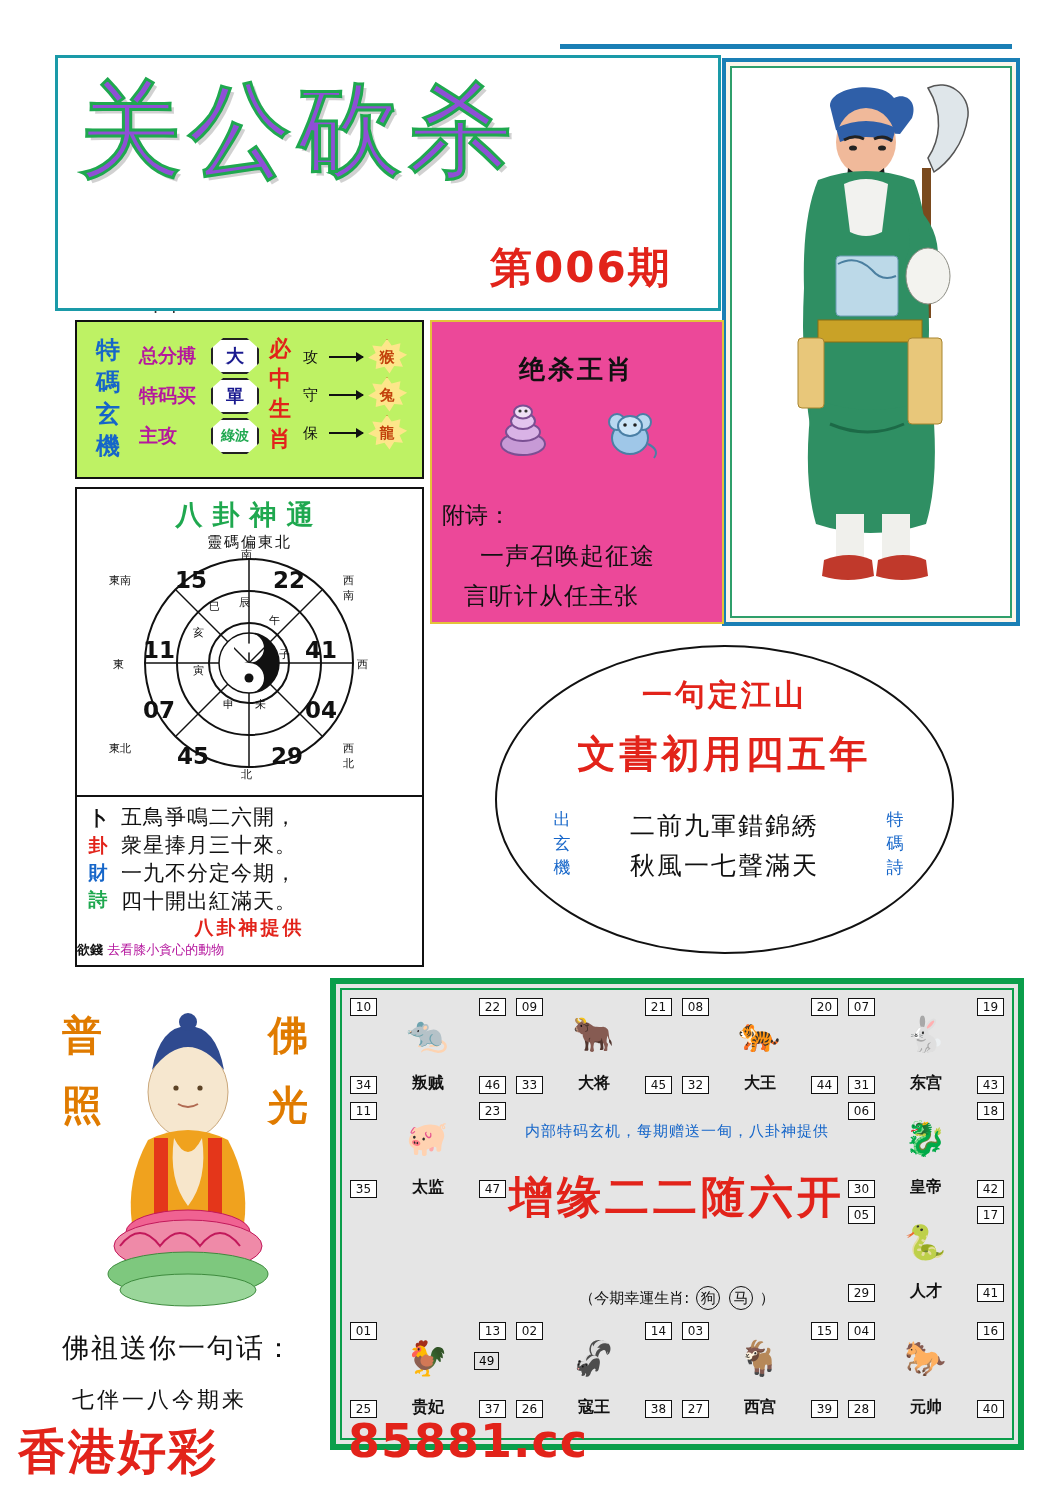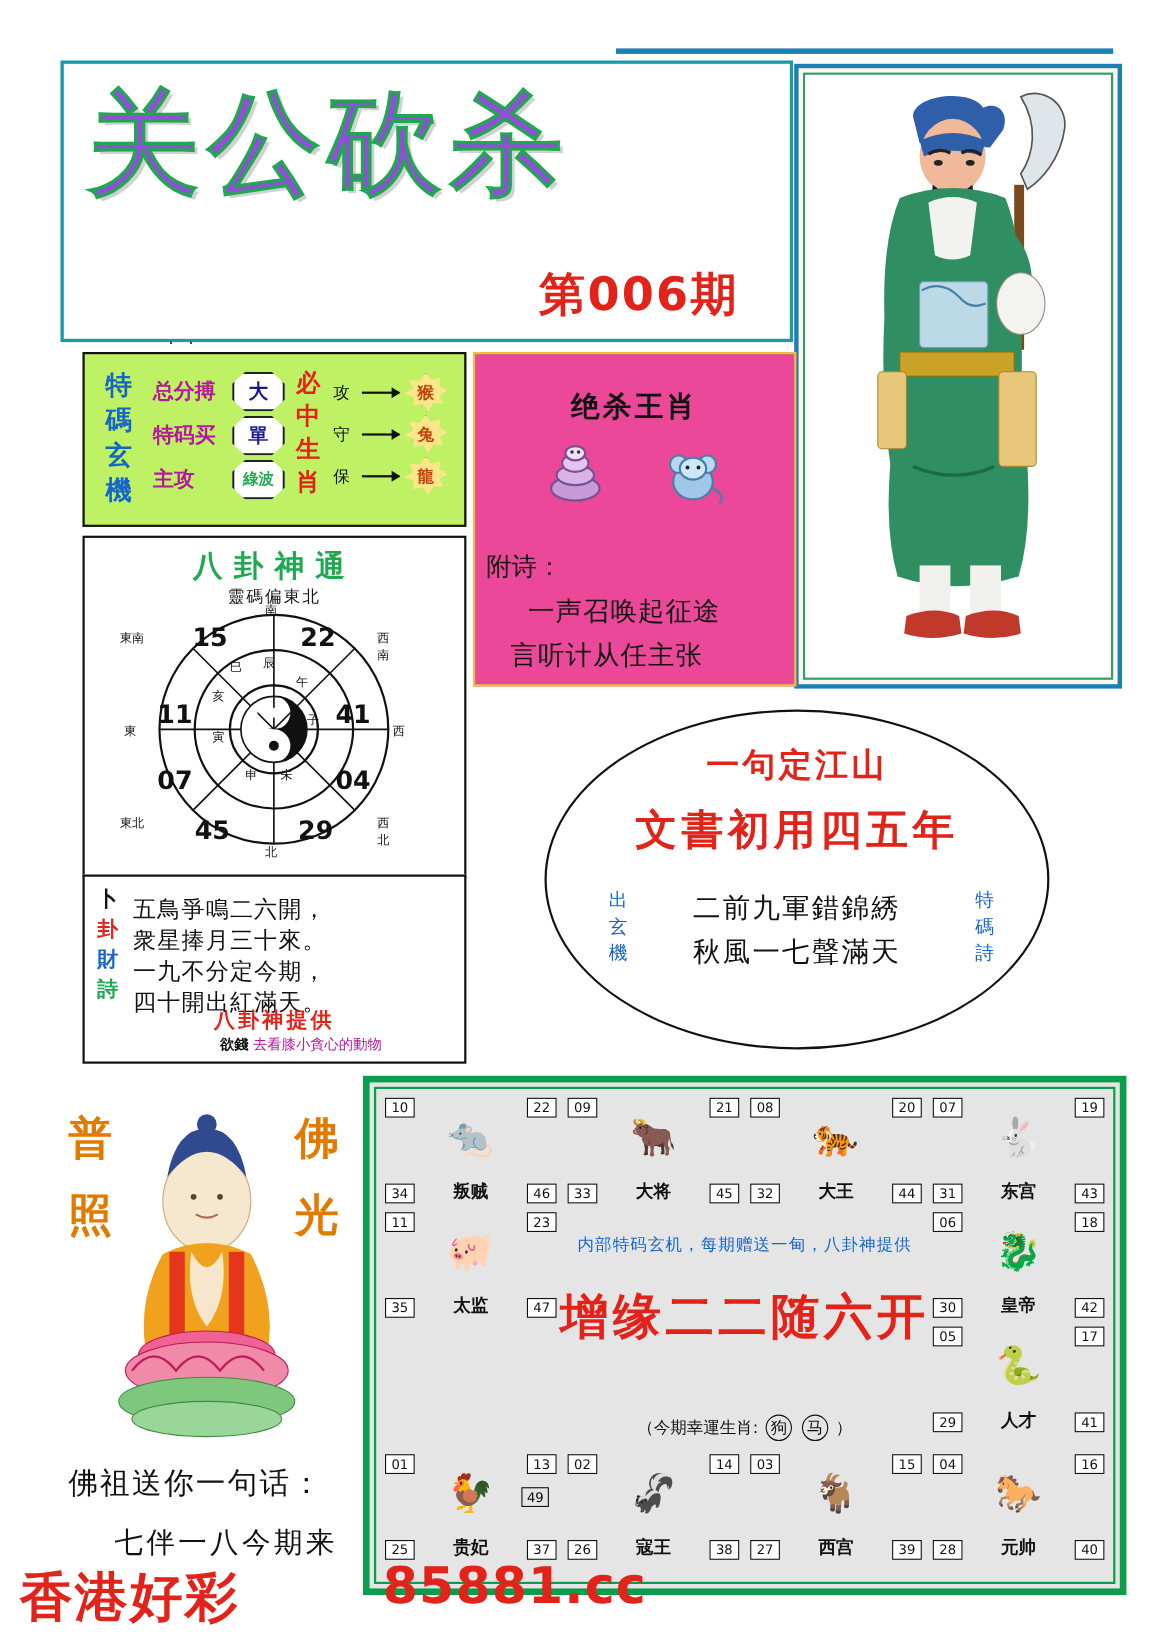--- a/index.html
+++ b/index.html
@@ -91,24 +91,24 @@
 
   
   .poem-box{
     position:absolute;left:75px;top:795px;width:345px;height:168px;
     border:2px solid #111;background:#fff;
   }
   .poem-label{
     position:absolute;left:8px;top:8px;width:26px;font-size:19px;font-weight:bold;
     line-height:27px;text-align:center;
   }
-  .poem-lines{position:absolute;left:44px;top:6px;margin-top:10px;}
+  .poem-lines{position:absolute;left:44px;top:6px;}
   .poem-line{font-size:21px;color:#111;letter-spacing:1px;line-height:28px;font-family:"DejaVu Serif","Liberation Serif",serif;}
   .poem-foot{position:absolute;left:0;top:118px;width:100%;text-align:center;font-size:19px;font-weight:bold;color:#e2231a;letter-spacing:3px;}
-  .poem-foot2{position:absolute;left:0;top:144px;width:100%;text-align:center;font-size:13px;color:#b5179e;padding-left:24px;}
+  .poem-foot2{position:absolute;left:0;top:144px;width:100%;text-align:left;font-size:13px;color:#b5179e;}
   .poem-foot2 b{color:#111;}
 
   
   .jue-box{
     position:absolute;left:430px;top:320px;width:290px;height:300px;
     border:2px solid #e3c33a;background:#ec4899;
   }
   .jue-title{position:absolute;left:0;top:30px;width:100%;text-align:center;font-size:26px;font-weight:bold;color:#111;letter-spacing:3px;}
   .jue-icons{position:absolute;left:0;top:78px;width:100%;display:flex;justify-content:center;gap:46px;}
   .jue-poem-lab{position:absolute;left:10px;top:178px;font-size:23px;color:#111;}
@@ -125,21 +125,21 @@
   .ell-lab-l{position:absolute;left:52px;top:160px;width:26px;font-size:17px;color:#1666c9;line-height:24px;text-align:center;}
   .ell-lab-r{position:absolute;right:44px;top:160px;width:26px;font-size:17px;color:#1666c9;line-height:24px;text-align:center;}
   .ell-p1{position:absolute;left:0;top:162px;width:100%;text-align:center;font-size:25px;color:#111;letter-spacing:2px;font-family:"DejaVu Serif","Liberation Serif",serif;}
   .ell-p2{position:absolute;left:0;top:202px;width:100%;text-align:center;font-size:25px;color:#111;letter-spacing:2px;font-family:"DejaVu Serif","Liberation Serif",serif;}
 
   
   .pu{position:absolute;left:62px;top:1000px;font-size:40px;font-weight:bold;color:#e07b00;line-height:70px;}
   .fo{position:absolute;left:268px;top:1000px;font-size:40px;font-weight:bold;color:#e07b00;line-height:70px;}
   .buddha{position:absolute;left:98px;top:988px;width:180px;height:330px;}
   .bud-l1{position:absolute;left:62px;top:1330px;font-size:27px;color:#111;letter-spacing:2px;}
-  .bud-l2{position:absolute;left:72px;top:1385px;font-size:26px;color:#111;letter-spacing:3px;margin-left:32px;}
+  .bud-l2{position:absolute;left:72px;top:1385px;font-size:22px;color:#111;letter-spacing:3px;}
 
   
   .grid-box{
     position:absolute;left:330px;top:978px;width:682px;height:460px;
     border:6px solid #0a9e4b;background:#e5e5e5;
   }
   .grid-inner{position:absolute;inset:4px;border:2px solid #0a9e4b;}
   .cell{position:absolute;width:160px;height:100px;}
   .cell .n-tl,.cell .n-tr,.cell .n-bl,.cell .n-br{
     position:absolute;font-size:12px;color:#111;border:1px solid #111;

